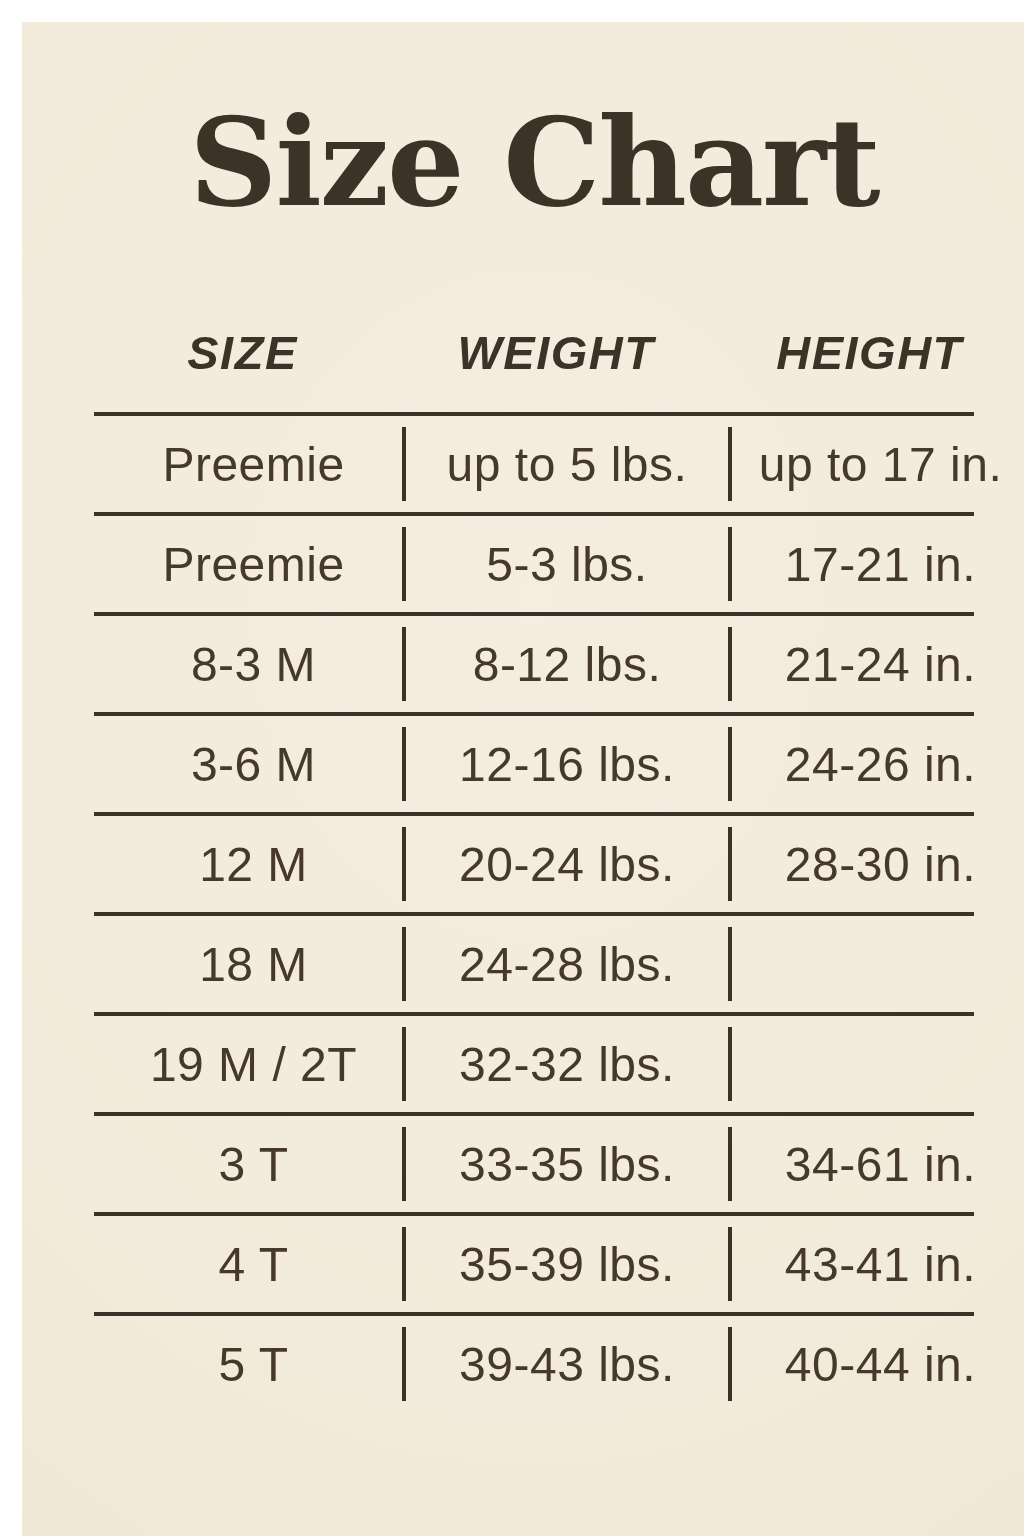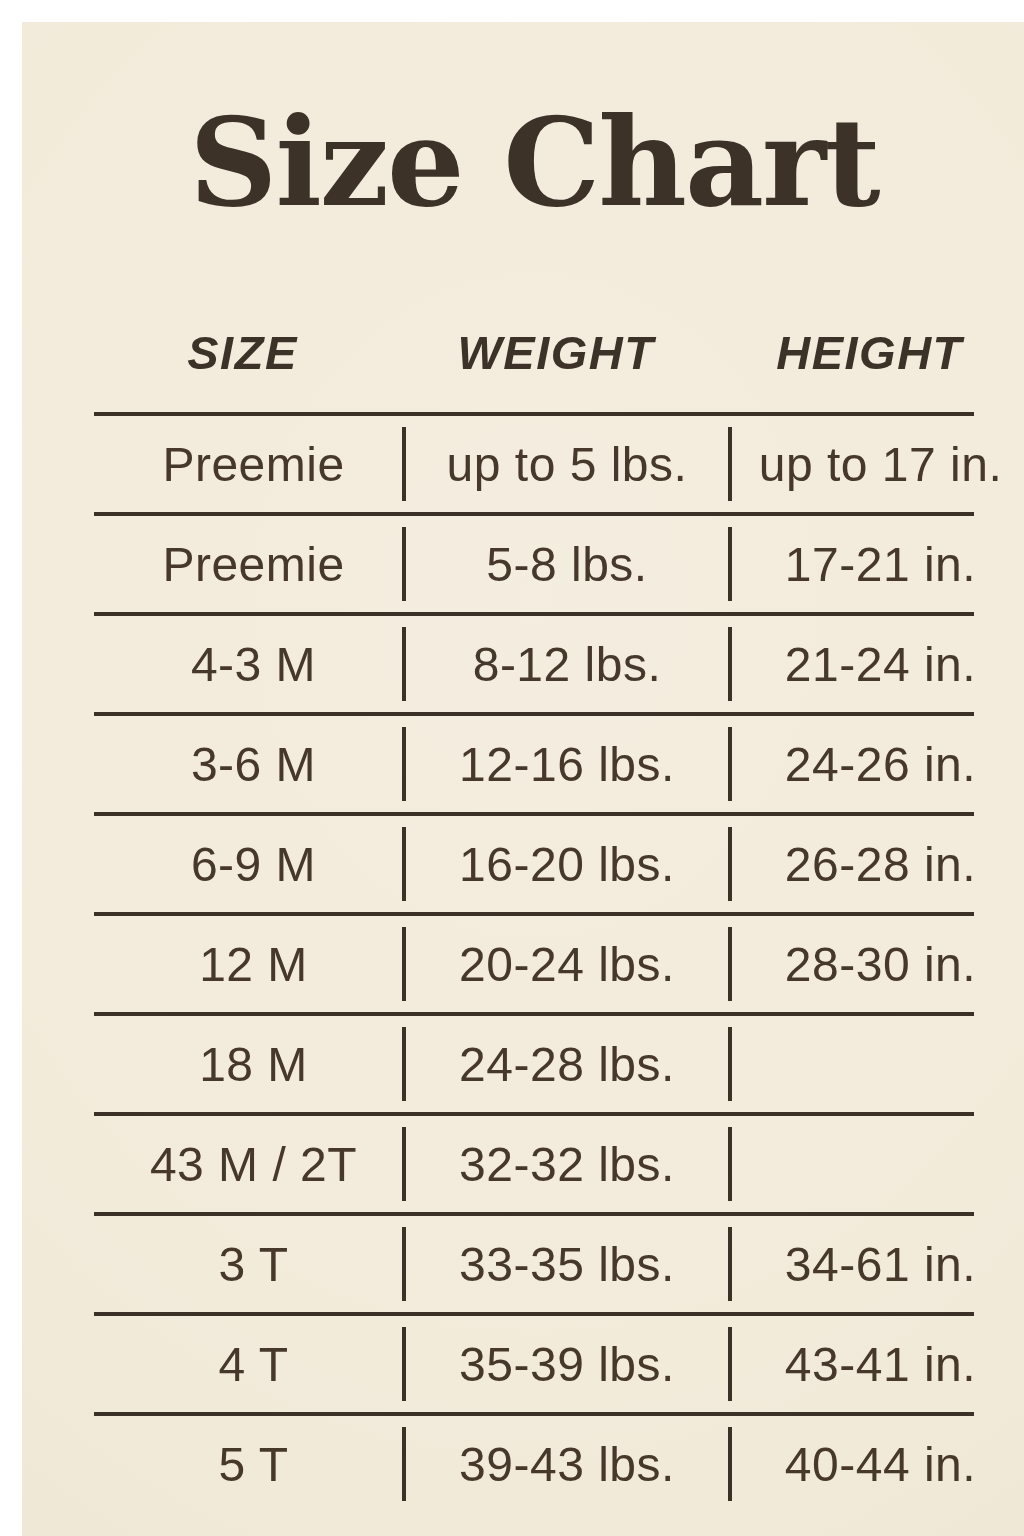--- a/index.html
+++ b/index.html
@@ -89,55 +89,50 @@
     </div>
     <div class="tbody">
   <div class="tr">
     <div class="td col-size">Preemie</div>
     <div class="td col-weight">up to 5 lbs.</div>
     <div class="td col-height">up to 17 in.</div>
   </div>
 
   <div class="tr">
     <div class="td col-size">Preemie</div>
-    <div class="td col-weight">5-8 lbs.</div>
+    <div class="td col-weight">5-3 lbs.</div>
     <div class="td col-height">17-21 in.</div>
   </div>
 
   <div class="tr">
-    <div class="td col-size">4-3 M</div>
+    <div class="td col-size">8-3 M</div>
     <div class="td col-weight">8-12 lbs.</div>
     <div class="td col-height">21-24 in.</div>
   </div>
 
   <div class="tr">
     <div class="td col-size">3-6 M</div>
     <div class="td col-weight">12-16 lbs.</div>
     <div class="td col-height">24-26 in.</div>
   </div>
 
-  <div class="tr">
-    <div class="td col-size">6-9 M</div>
-    <div class="td col-weight">16-20 lbs.</div>
-    <div class="td col-height">26-28 in.</div>
-  </div>
 
   <div class="tr">
     <div class="td col-size">12 M</div>
     <div class="td col-weight">20-24 lbs.</div>
     <div class="td col-height">28-30 in.</div>
   </div>
 
   <div class="tr">
     <div class="td col-size">18 M</div>
     <div class="td col-weight">24-28 lbs.</div>
   </div>
 
   <div class="tr">
-    <div class="td col-size">43 M / 2T</div>
+    <div class="td col-size">19 M / 2T</div>
     <div class="td col-weight">32-32 lbs.</div>
   </div>
 
   <div class="tr">
     <div class="td col-size">3 T</div>
     <div class="td col-weight">33-35 lbs.</div>
     <div class="td col-height">34-61 in.</div>
   </div>
 
   <div class="tr">

